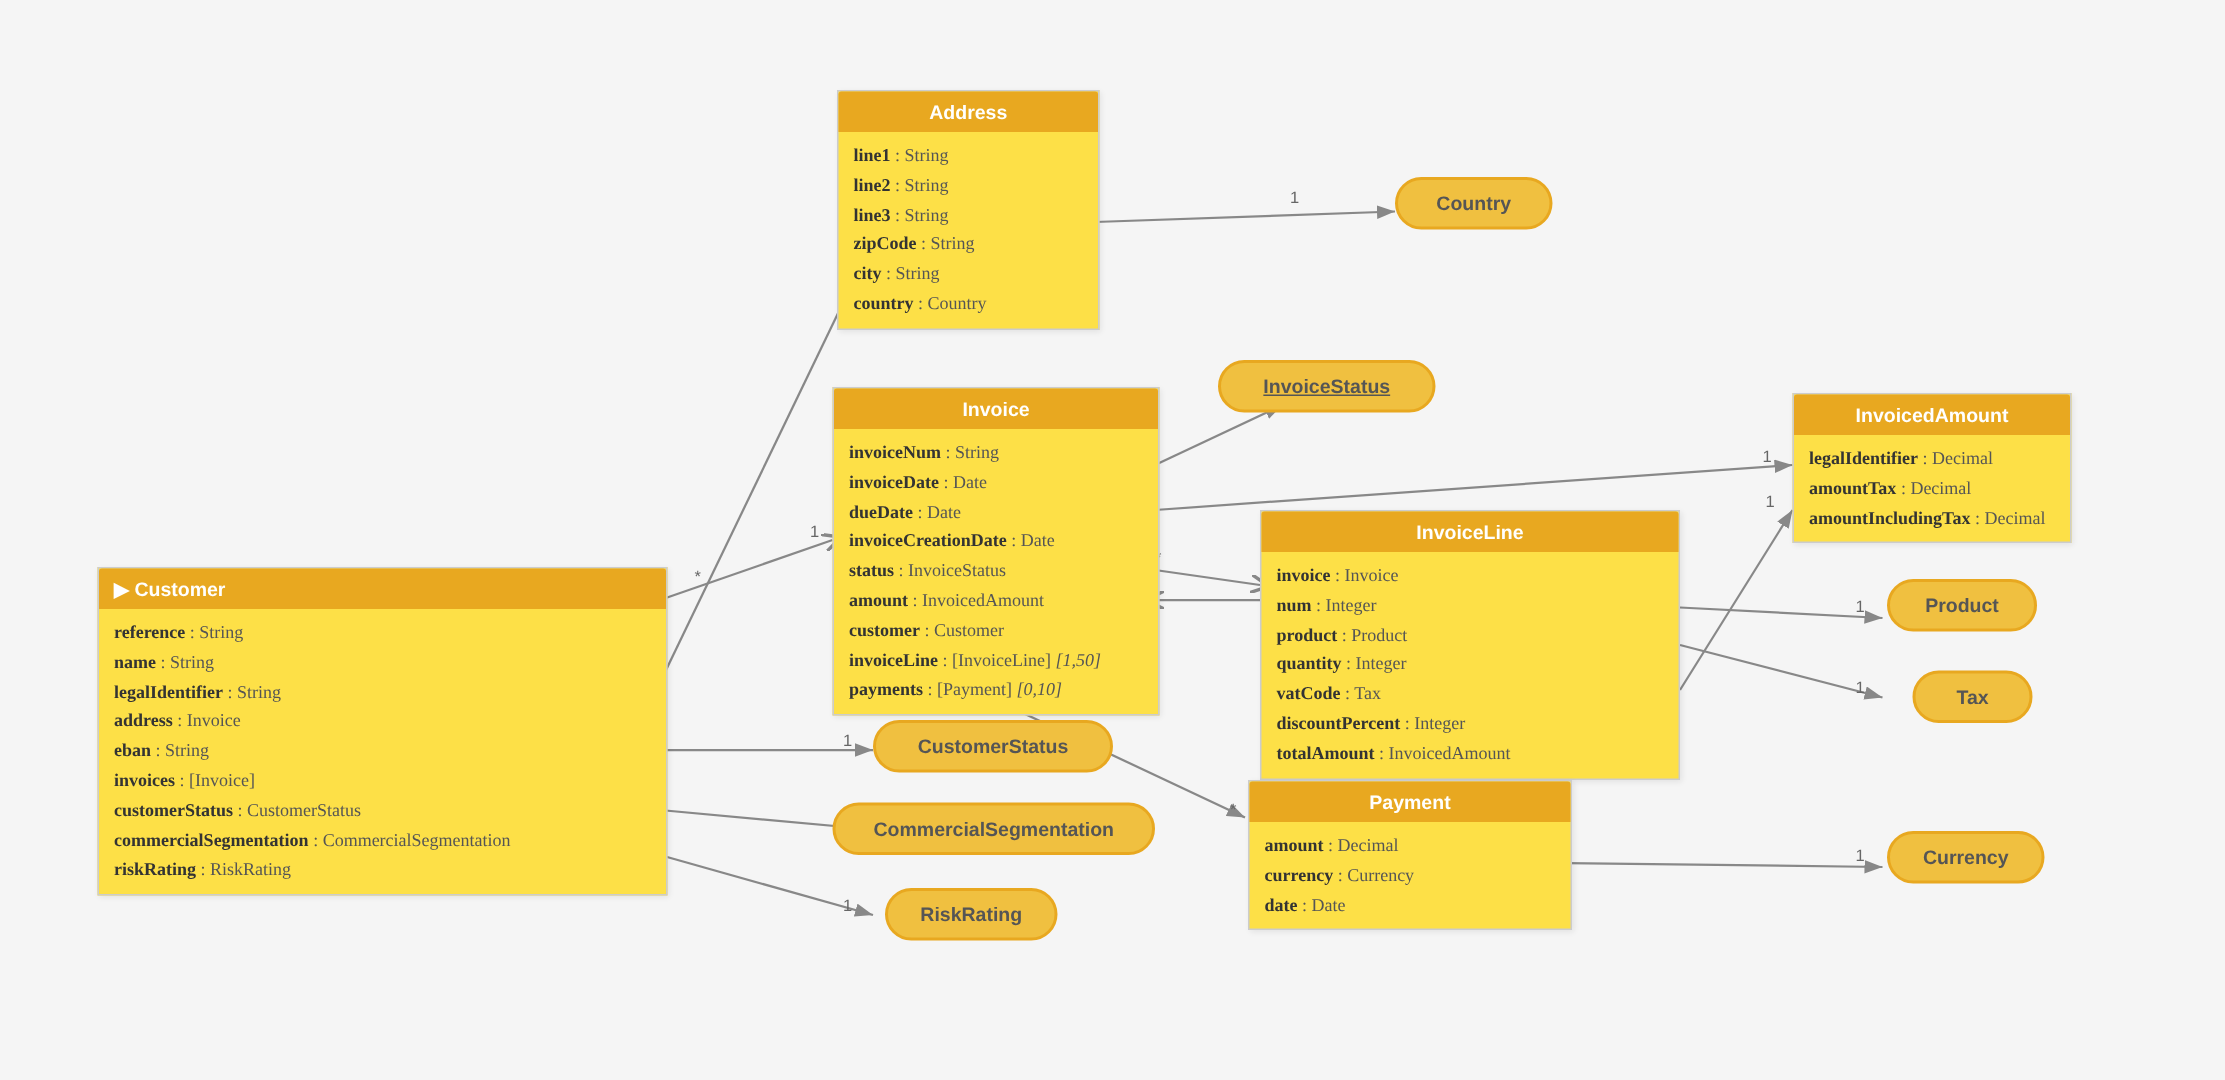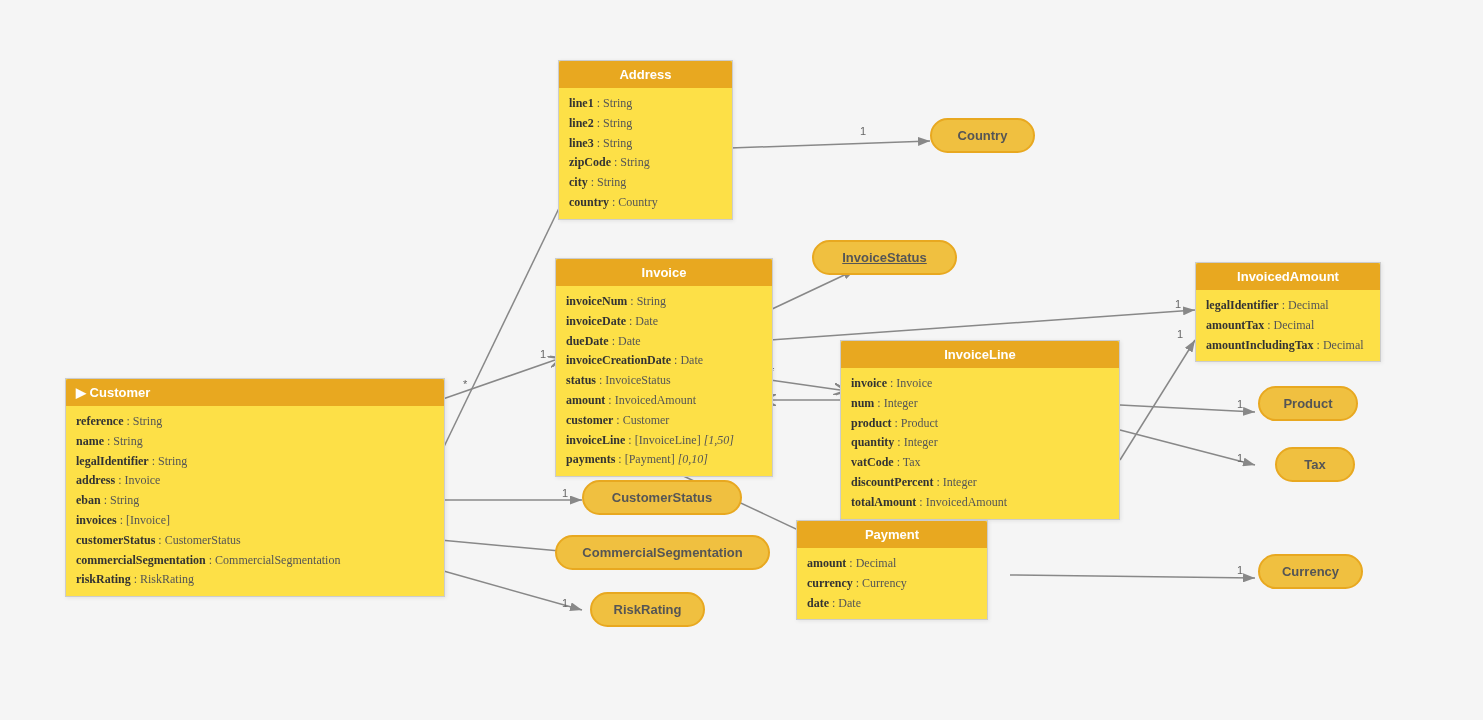--- a/index.html
+++ b/index.html
@@ -211,21 +211,21 @@
       <div><span class="field-name">vatCode</span><span class="field-type"> : Tax</span></div>
       <div><span class="field-name">discountPercent</span><span class="field-type"> : Integer</span></div>
       <div><span class="field-name">totalAmount</span><span class="field-type"> : InvoicedAmount</span></div>
     </div>
   </div>
 
   <div class="pill" style="left: 1258px; top: 386px; width: 100px;">Product</div>
 
   <div class="pill" style="left: 1275px; top: 447px; width: 80px;">Tax</div>
 
-  <div class="entity" style="left: 796px; top: 520px; width: 192px;">
+  <div class="entity" style="left: 832px; top: 520px; width: 216px;">
     <div class="entity-header">Payment</div>
     <div class="entity-body">
       <div><span class="field-name">amount</span><span class="field-type"> : Decimal</span></div>
       <div><span class="field-name">currency</span><span class="field-type"> : Currency</span></div>
       <div><span class="field-name">date</span><span class="field-type"> : Date</span></div>
     </div>
   </div>
 
   <div class="pill" style="left: 1258px; top: 554px; width: 105px;">Currency</div>
 

